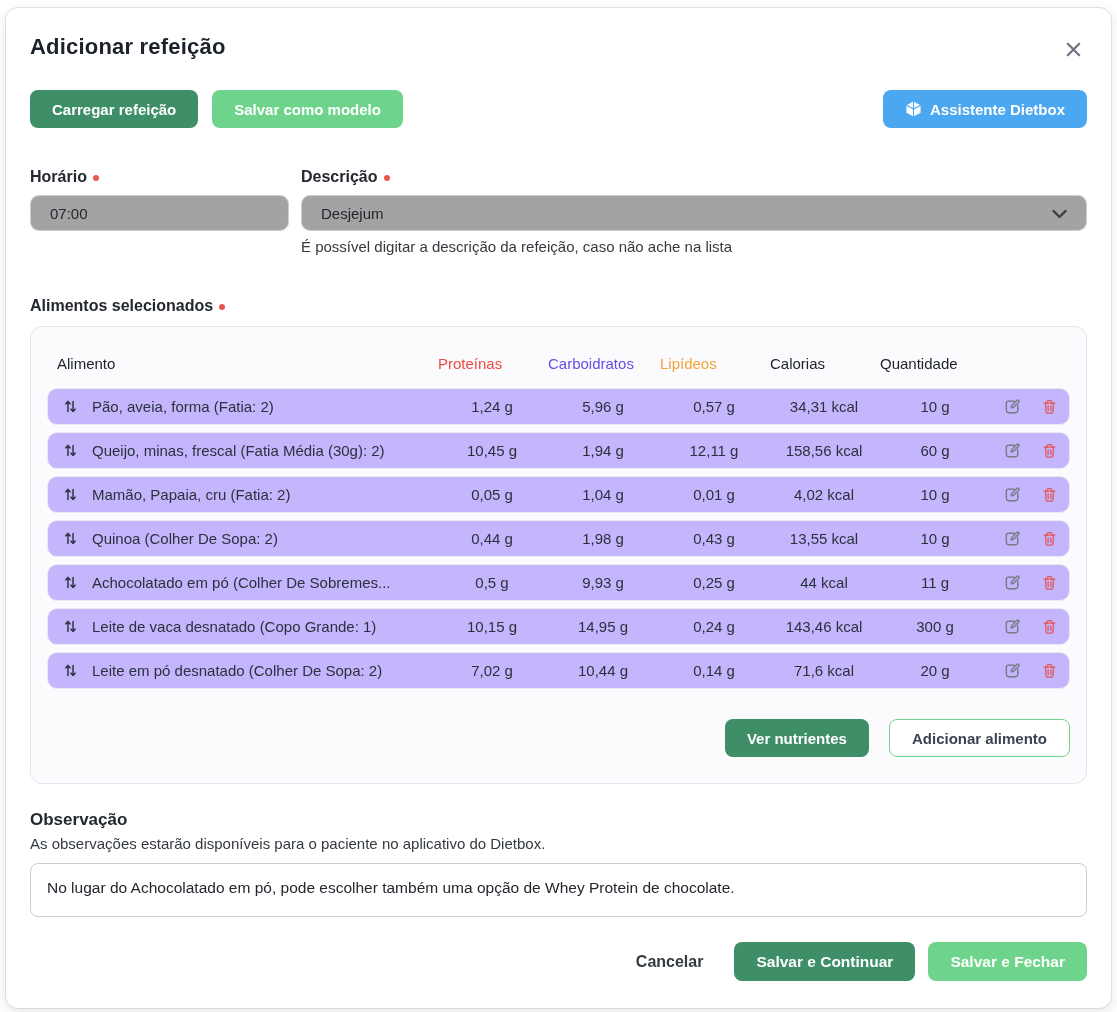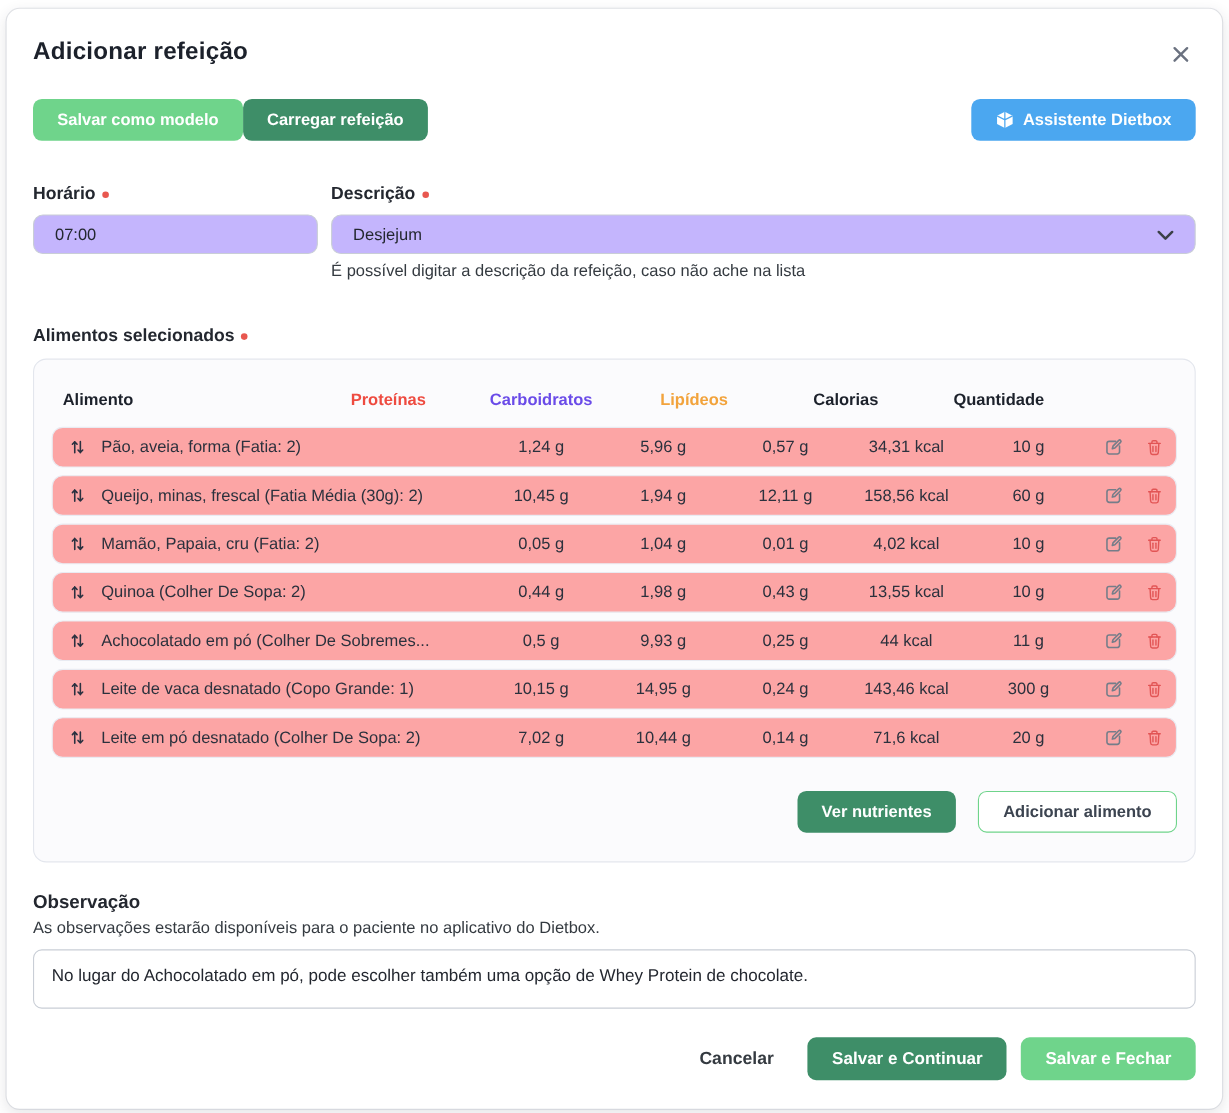--- a/index.html
+++ b/index.html
@@ -22,35 +22,35 @@
   .btn-blue { background:#4BA7F0; color:#fff; margin-left:auto; gap:8px; }
   .toolbar .btn + .btn-light-green { margin-left:14px; }
   
   .form-row { display:flex; margin-top:40px; gap:12px; }
   .field-time { width:259px; }
   .field-desc { flex:1; }
   .field-label { font-size:16px; font-weight:700; color:#23272f; }
   .req-dot { display:inline-block; width:6px; height:6px; border-radius:50%; background:#E8574F; margin-left:6px; vertical-align:middle; }
   .input, .select {
     margin-top:9px; height:36px; width:100%; border:1px solid #c9ced6; border-radius:9px;
-    font-family:inherit; font-size:15px; color:#23272f; padding:0 16px 0 19px; background:#c4b5fd;
+    font-family:inherit; font-size:15px; color:#23272f; padding:0 16px 0 19px; background:#a3a3a3;
   }
   .select { display:flex; align-items:center; justify-content:space-between; cursor:pointer; }
   .help-text { margin-top:7px; font-size:15px; color:#343a40; }
   
   .section-label { margin-top:42px; font-size:16px; font-weight:700; }
   .foods-box { margin-top:11px; background:#fbfbfd; border:1px solid #e3e6ed; border-radius:12px; padding:16px 16px 14px; }
   .grid-cols { display:grid; grid-template-columns:1fr 110px 112px 110px 110px 112px 78px; align-items:center; }
   .row-grid   { display:grid; grid-template-columns:44px 1fr 110px 112px 110px 110px 112px 78px; align-items:center; }
-  .thead { padding:12px 0 16px 10px; font-size:15px; font-weight:700; color:#1c212b;gap:28px; }
-  .thead .num { text-align:center; }
+  .thead { padding:12px 0 16px 10px; font-size:15px; font-weight:400; color:#1c212b; }
+  .thead .num { text-align:left; }
   .col-protein { color:#EE4B40; }
   .col-carb { color:#6A4BE8; }
   .col-fat { color:#F2A33C; }
-  .food-row { background:#fca5a5; border:1px solid #e9ebf2; border-radius:10px; height:37px; margin-bottom:7px; font-size:15px; color:#2b313d; }
+  .food-row { background:#c4b5fd; border:1px solid #e9ebf2; border-radius:10px; height:37px; margin-bottom:7px; font-size:15px; color:#2b313d; }
   .food-row .name { overflow:hidden; white-space:nowrap; text-overflow:ellipsis; padding-right:8px; }
   .food-row .num { text-align:center; }
   .drag-cell { display:flex; align-items:center; justify-content:center; cursor:grab; }
   .actions-cell { display:flex; align-items:center; justify-content:center; gap:16px; }
   .icon-btn { background:none; border:none; cursor:pointer; line-height:0; padding:2px; }
   .totals { margin-top:14px; font-size:15px; font-weight:700; color:#1c212b; padding-left:10px; }
   .totals .num { text-align:center; }
   .foods-actions { display:flex; justify-content:flex-end; gap:20px; margin-top:30px; margin-bottom:12px; }
   .btn-outline-green { background:#fff; border:1.5px solid #6FD48B; color:#3c4450; }
   
@@ -78,22 +78,22 @@
         <svg width="19" height="19" viewBox="0 0 20 20" fill="none" stroke="#6b7280" stroke-width="2.3" stroke-linecap="round">
             <path d="M4 4 L16 16"></path>
             <path d="M16 4 L4 16"></path>
           </svg>
       </span>
     </button>
   </div>
 
   
   <div class="toolbar">
+    <button class="btn btn-dark-green">Carregar refeição</button>
     <button class="btn btn-light-green">Salvar como modelo</button>
-    <button class="btn btn-dark-green">Carregar refeição</button>
     <button class="btn btn-blue">
       <span style="line-height:0">
         <svg width="17" height="18" viewBox="0 0 24 24">
             <path d="M12 1.5 L22 6.8 V17.2 L12 22.5 L2 17.2 V6.8 Z" fill="#fff"></path>
             <path d="M12 1.5 V11 M2 6.8 L12 12 L22 6.8 M12 12 V22.5" stroke="#4BA7F0" stroke-width="1.6" fill="none"></path>
           </svg>
       </span>
       <span>Assistente Dietbox</span>
     </button>
   </div>

